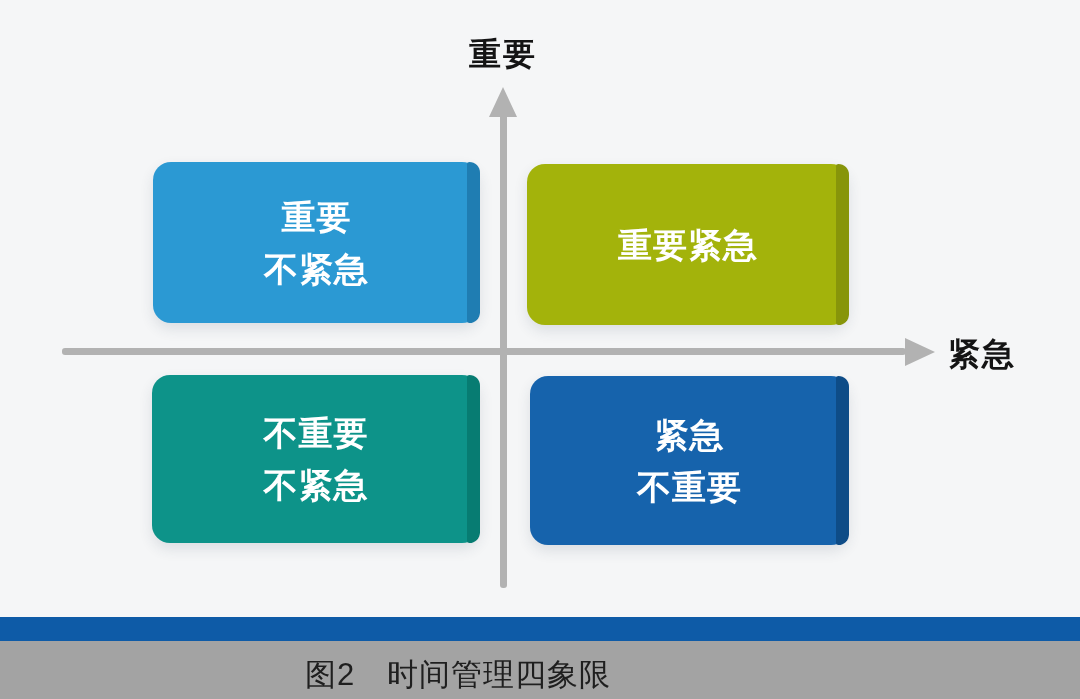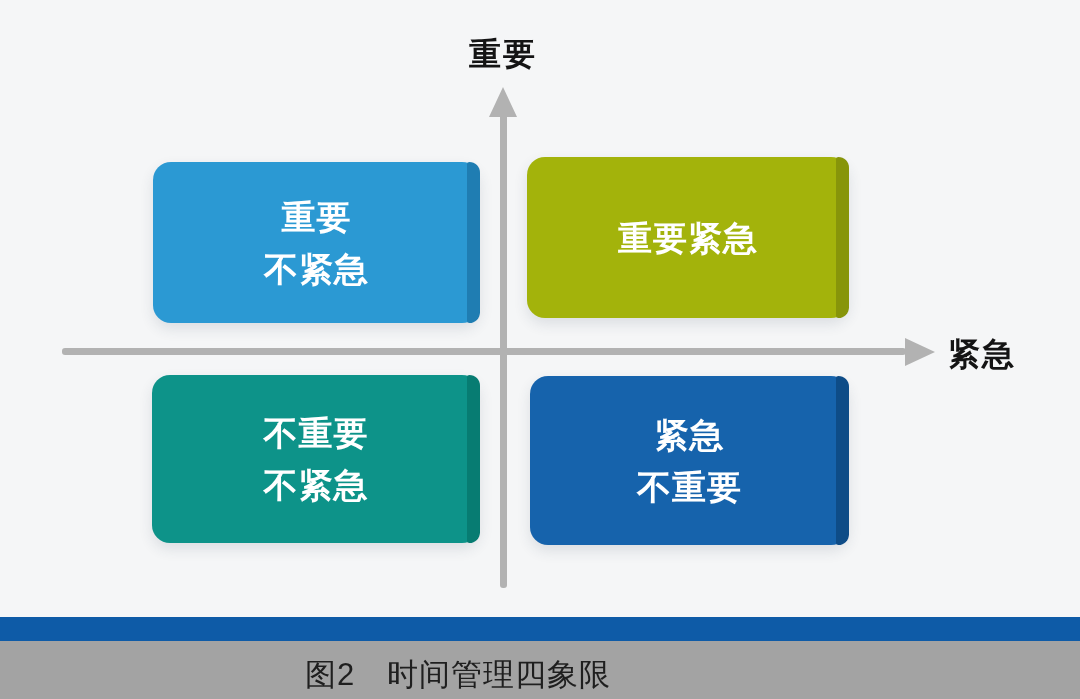--- a/index.html
+++ b/index.html
@@ -91,21 +91,21 @@
     background: var(--edge);
     border-radius: 4px 18px 18px 4px;
   }
   .quad .line {
     display: block;
     line-height: 52px;
     position: relative;
     z-index: 1;
   }
   .quad.tl { left: 153px; top: 162px; width: 327px; height: 161px; }
-  .quad.tr { left: 527px; top: 157px; width: 322px; height: 161px; }
+  .quad.tr { left: 527px; top: 164px; width: 322px; height: 161px; }
   .quad.bl { left: 152px; top: 375px; width: 328px; height: 168px; }
   .quad.br { left: 530px; top: 376px; width: 319px; height: 169px; }
   
   .divider {
     position: absolute;
     left: 0; top: 617px;
     width: 1080px; height: 24px;
   }
   .caption {
     position: absolute;

